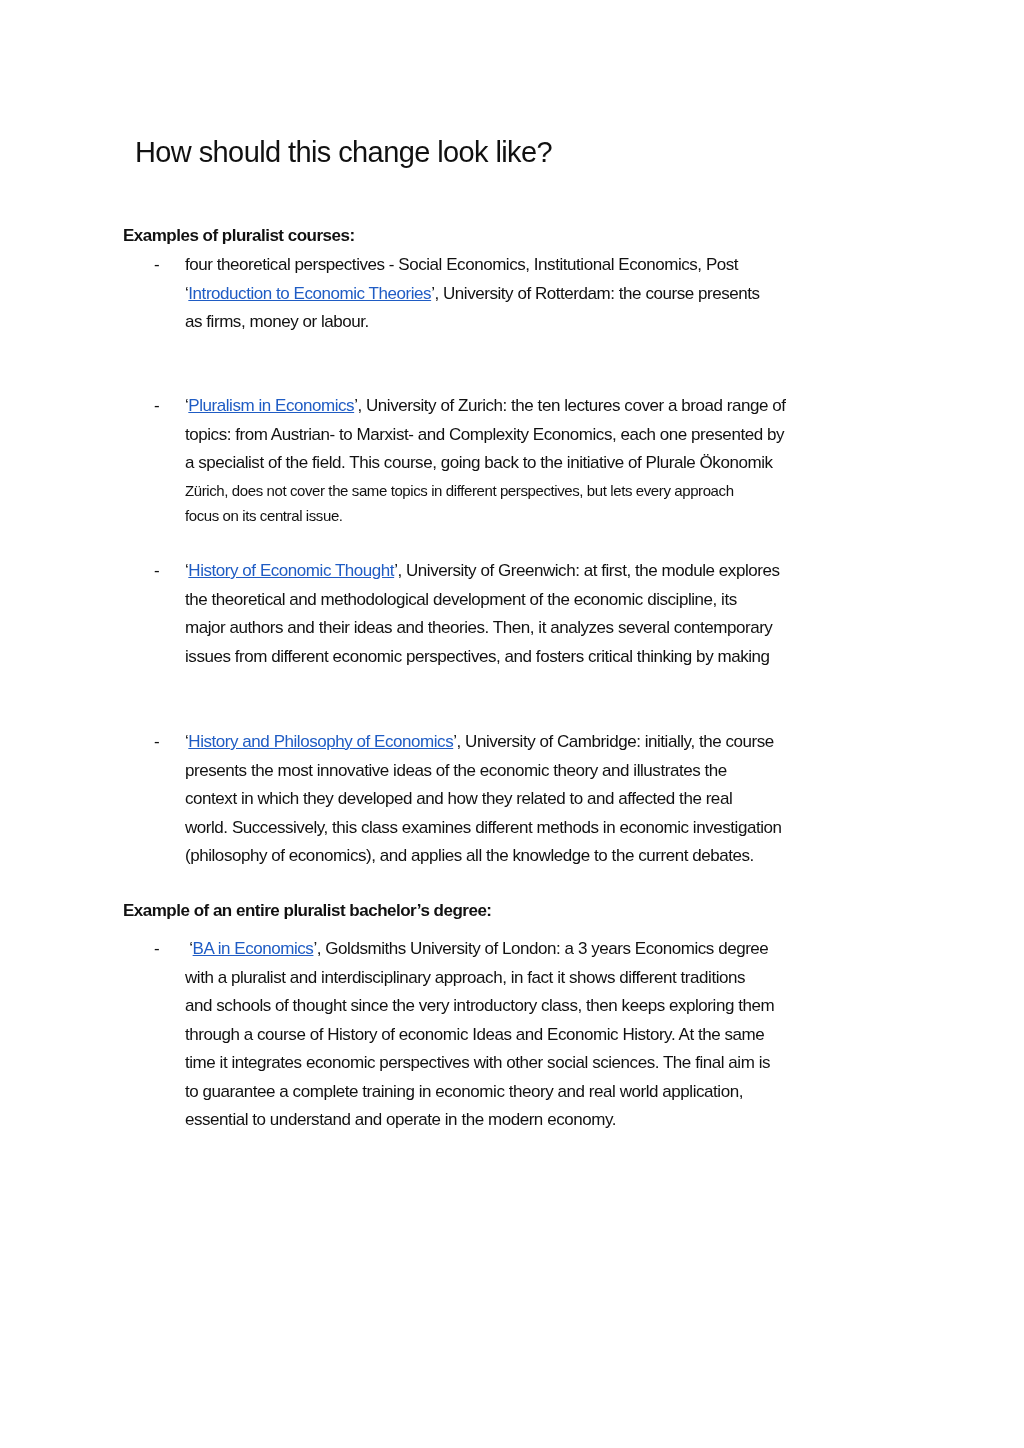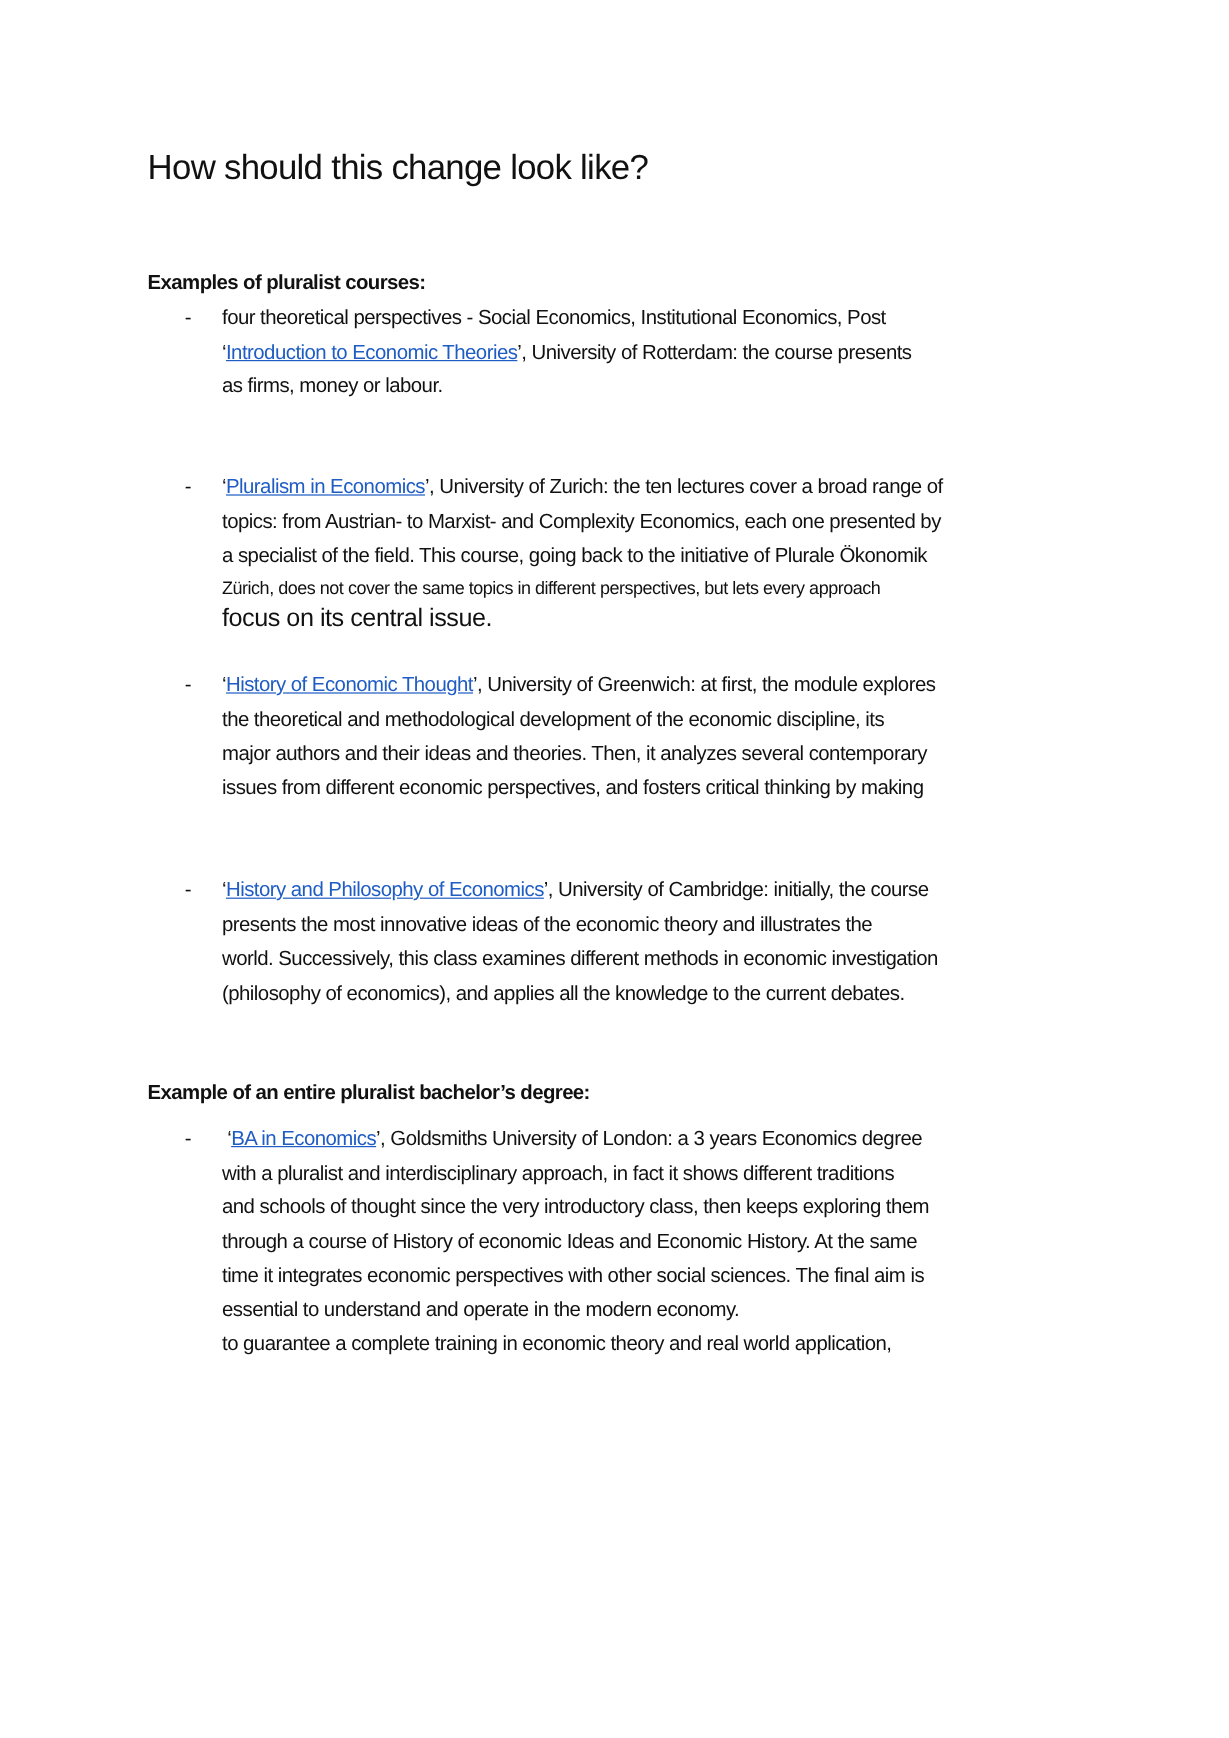--- a/index.html
+++ b/index.html
@@ -23,21 +23,21 @@
       background: #ffffff;
     }
     .title {
       position: absolute;
       left: 123px;
       top: 124px;
       font-size: 29px;
       font-weight: normal;
       color: #111111;
       letter-spacing: -0.6px;
-      margin: 0;
+      margin: 12px;
       white-space: nowrap;
     }
     .section-heading {
       position: absolute;
       left: 123px;
       font-size: 17px;
       font-weight: bold;
       letter-spacing: -0.5px;
       margin: 0;
       white-space: nowrap;
@@ -103,52 +103,53 @@
     </div>
   </div>
 
   <div class="item item2">
     <span class="dash">-</span>
     <div class="text">
       <span class="line"><span>‘</span><a class="link">Pluralism in Economics</a><span>’</span><span>, University of Zurich: the ten lectures cover a broad range of</span></span>
       <span class="line">topics: from Austrian- to Marxist- and Complexity Economics, each one presented by</span>
       <span class="line">a specialist of the field. This course, going back to the initiative of Plurale Ökonomik</span>
       <span class="line small" style="font-size:15px;line-height:25px;">Zürich, does not cover the same topics in different perspectives, but lets every approach</span>
-      <span class="line small" style="font-size:21px;line-height:25px;">focus on its central issue.</span>
+      <span class="line small" style="font-size:15px;line-height:25px;">focus on its central issue.</span>
     </div>
   </div>
 
   <div class="item item3">
     <span class="dash">-</span>
     <div class="text">
       <span class="line"><span>‘</span><a class="link">History of Economic Thought</a><span>’</span><span>, University of Greenwich: at first, the module explores</span></span>
       <span class="line">the theoretical and methodological development of the economic discipline, its</span>
       <span class="line">major authors and their ideas and theories. Then, it analyzes several contemporary</span>
       <span class="line">issues from different economic perspectives, and fosters critical thinking by making</span>
     </div>
   </div>
 
   <div class="item item4">
     <span class="dash">-</span>
     <div class="text">
       <span class="line"><span>‘</span><a class="link">History and Philosophy of Economics</a><span>’</span><span>, University of Cambridge: initially, the course</span></span>
       <span class="line">presents the most innovative ideas of the economic theory and illustrates the</span>
+      <span class="line">context in which they developed and how they related to and affected the real</span>
       <span class="line">world. Successively, this class examines different methods in economic investigation</span>
       <span class="line">(philosophy of economics), and applies all the knowledge to the current debates.</span>
     </div>
   </div>
 
   <h2 class="section-heading h2">Example of an entire pluralist bachelor’s degree:</h2>
 
   <div class="item item5">
     <span class="dash">-</span>
     <div class="text" style="left:62px;">
       <span class="line">&nbsp;<span>‘</span><a class="link">BA in Economics</a><span>’</span><span>, Goldsmiths University of London: a 3 years Economics degree</span></span>
       <span class="line">with a pluralist and interdisciplinary approach, in fact it shows different traditions</span>
       <span class="line">and schools of thought since the very introductory class, then keeps exploring them</span>
       <span class="line">through a course of History of economic Ideas and Economic History. At the same</span>
       <span class="line">time it integrates economic perspectives with other social sciences. The final aim is</span>
+      <span class="line">to guarantee a complete training in economic theory and real world application,</span>
       <span class="line">essential to understand and operate in the modern economy.</span>
-      <span class="line">to guarantee a complete training in economic theory and real world application,</span>
     </div>
   </div>
 
 </div>
 
 </body></html>

